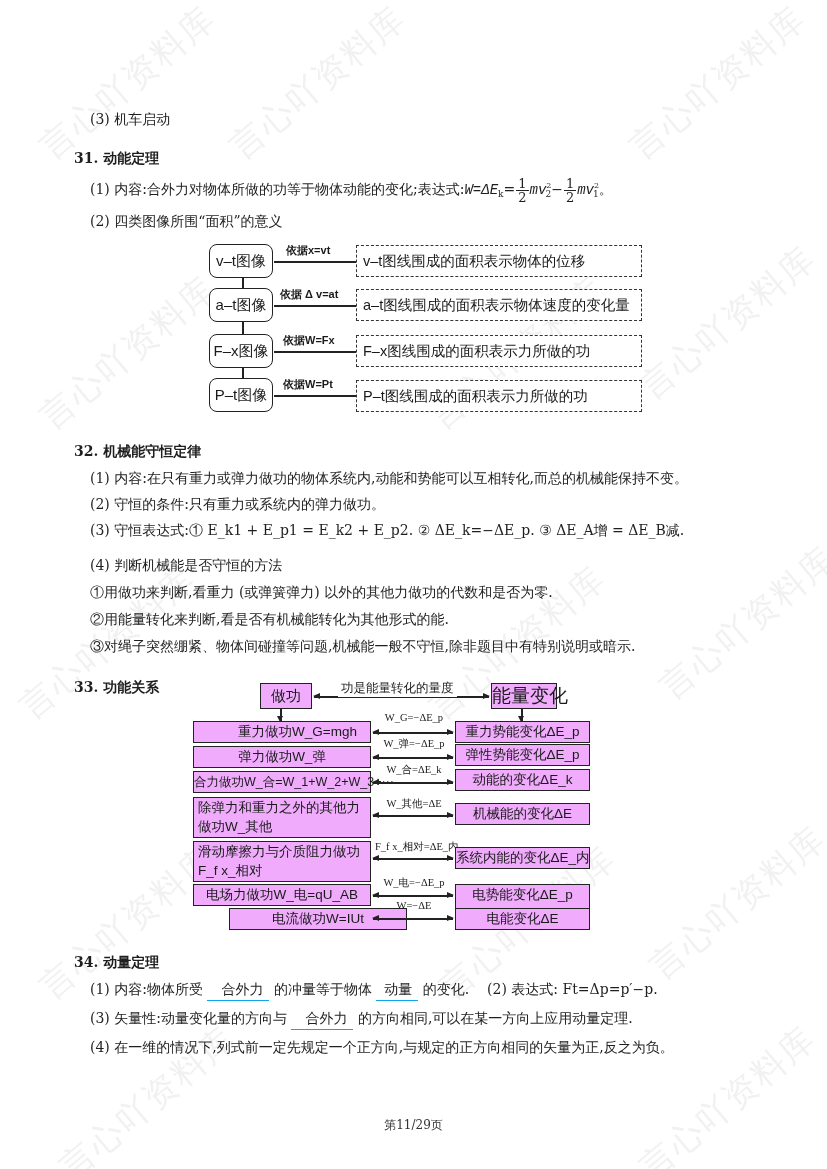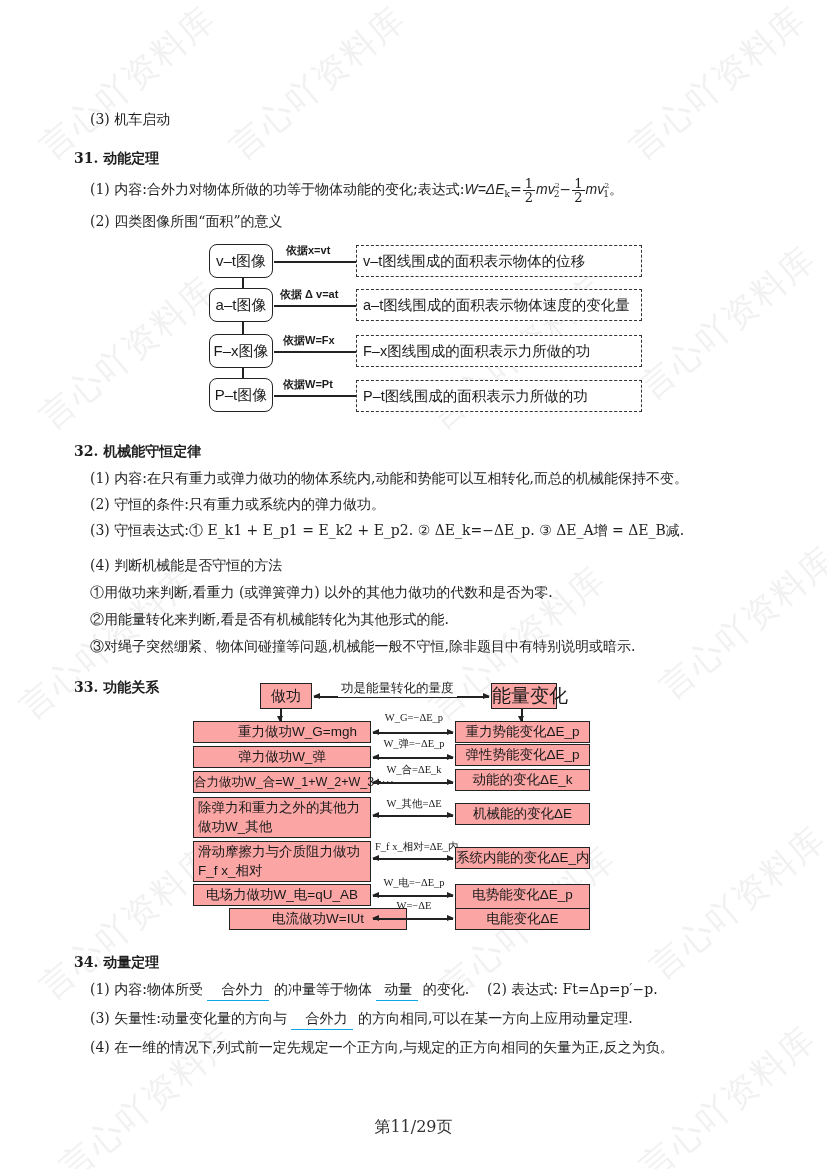--- a/index.html
+++ b/index.html
@@ -3,50 +3,50 @@
 <meta charset="utf-8">
 <style>
   html, body { margin:0; padding:0; }
   body { width:827px; height:1169px; background:#ffffff; position:relative; overflow:hidden;
          font-family:"DejaVu Serif", "Liberation Serif", serif; color:#1a1a1a; }
   .abs { position:absolute; }
   .line { position:absolute; font-size:14px; line-height:20px; white-space:nowrap; color:#1f1f1f; }
   .h { font-weight:bold; font-size:14px; }
   .sub { font-size:9px; vertical-align:-3px; }
   .sup { font-size:8px; vertical-align:6px; }
-  i { font-family:Liberation Sans, sans-serif; font-style:italic; }
+  i { font-family:Liberation Mono, monospace; font-style:italic; }
   .frac { display:inline-block; vertical-align:middle; text-align:center; font-size:13px; line-height:13px; margin:0 1px; }
   .frac span { display:block; }
   .frac .num { border-bottom:1px solid #222; padding:0 2px; }
   .blank { display:inline-block; border-bottom:1px solid #0ea5e9; text-align:right; padding:0 6px; font-family:Liberation Mono, monospace; }
 
   
   .rbox { position:absolute; border:1.5px solid #222; border-radius:8px; background:#fff;
           font-family:"Liberation Sans", sans-serif; font-size:15px; text-align:center; line-height:32px; height:32px; width:62px; }
   .dbox { position:absolute; border:1.5px dashed #333; background:#fff; font-family:"Liberation Sans", sans-serif;
           font-size:14.5px; line-height:30px; height:30px; padding-left:6px; white-space:nowrap; }
   .hline { position:absolute; height:1.5px; background:#222; }
   .vline { position:absolute; width:1.5px; background:#222; }
   .basis { position:absolute; font-family:"Liberation Sans", sans-serif; font-size:11px; font-weight:bold; white-space:nowrap; }
 
   
-  .sbox { position:absolute; border:1.5px solid #222; background:#fca5a5; font-family:"Liberation Sans", sans-serif;
+  .sbox { position:absolute; border:1.5px solid #222; background:#f0abfc; font-family:"Liberation Sans", sans-serif;
           font-size:13.5px; text-align:center; white-space:nowrap; box-sizing:border-box; }
   .sbox.left2 { text-align:left; padding-left:4px; line-height:19px; white-space:normal; }
   .arrowlbl { position:absolute; font-family:"Liberation Serif", serif; font-size:10.5px; text-align:center; white-space:nowrap; }
   .darrow { position:absolute; height:1.5px; background:#222; }
   .darrow::before, .darrow::after { content:""; position:absolute; top:-3px; border-top:3.5px solid transparent; border-bottom:3.5px solid transparent; }
   .darrow::before { left:-1px; border-right:7px solid #222; }
   .darrow::after { right:-1px; border-left:7px solid #222; }
   .down { position:absolute; width:1.5px; background:#222; }
   .down::after { content:""; position:absolute; bottom:-1px; left:-3px; border-left:3.5px solid transparent; border-right:3.5px solid transparent; border-top:6px solid #222; }
 
   .watermark { position:absolute; color:rgba(180,180,180,0.18); font-family:"DejaVu Sans", sans-serif; font-size:34px;
                transform:rotate(-40deg); white-space:nowrap; pointer-events:none; letter-spacing:2px; }
-  .footer { position:absolute; left:0; width:827px; top:1117px; text-align:center; font-size:16px; color:#333; }
+  .footer { position:absolute; left:0; width:827px; top:1117px; text-align:center; font-size:12px; color:#333; }
 </style>
 </head>
 <body>
 
 <div>
   <div class="watermark" style="left:20px;top:60px;">言心吖资料库</div>
   <div class="watermark" style="left:210px;top:60px;">言心吖资料库</div>
   <div class="watermark" style="left:610px;top:60px;">言心吖资料库</div>
   <div class="watermark" style="left:20px;top:330px;">言心吖资料库</div>
   <div class="watermark" style="left:410px;top:330px;">言心吖资料库</div>

